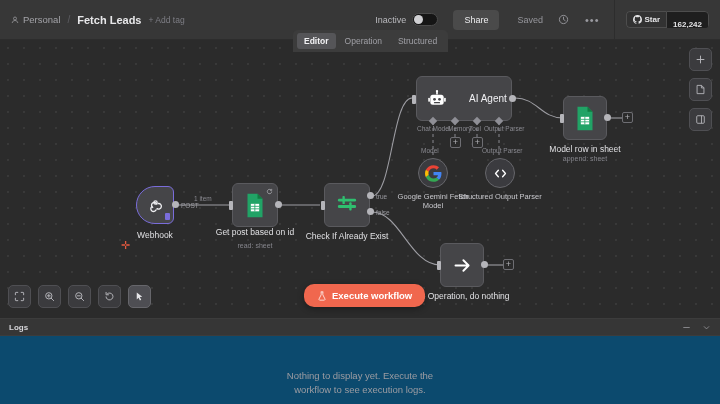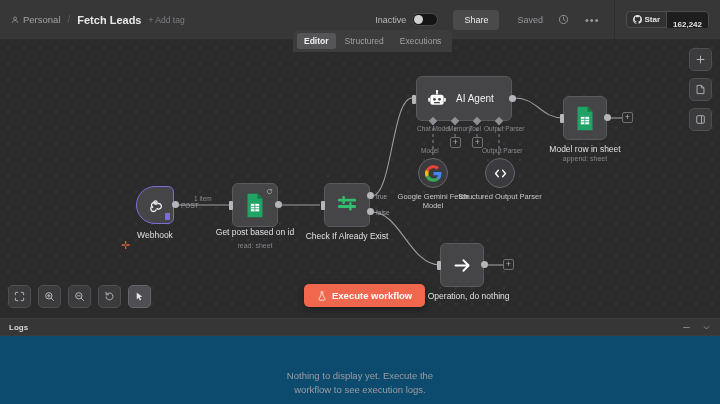--- a/index.html
+++ b/index.html
@@ -148,21 +148,21 @@
   .diamond {
     position: absolute; width: 6px; height: 6px; background: #8f8f96;
     transform: rotate(45deg);
   }
 
   
   .exec-btn {
     position: absolute; left: 304px; top: 244px;
     background: #f0674e; color: #fff;
     display: flex; align-items: center; gap: 5px;
-    padding: 6px 13px; border-radius: 5px; font-size: 9.5px; font-weight: 600;
+    padding: 6px 13px; border-radius: 10px; font-size: 9.5px; font-weight: 600;
     box-shadow: 0 2px 6px rgba(0,0,0,.35);
   }
 
   
   .left-tools { position: absolute; left: 8px; top: 245px; display: flex; gap: 7px; }
   .tool-btn {
     width: 23px; height: 23px; background: #3b3b3e; border: 1px solid #4f4f53;
     border-radius: 5px; display: flex; align-items: center; justify-content: center;
     color: #b6b6bb;
   }
@@ -237,22 +237,22 @@
           </svg>
           <span>Star</span>
         </div>
         <div class="star-count">162,242</div>
       </div>
     </div>
   </div>
 
   <div class="tabs">
     <div class="tab active">Editor</div>
+    <div class="tab">Operation</div>
     <div class="tab">Structured</div>
-    <div class="tab">Executions</div>
   </div>
 
   <div class="canvas">
 
     <svg class="edges">
 
       <path d="M176 165 L232 165" stroke="#9d9da3" stroke-width="1.1" fill="none"></path>
 
       <path d="M278 165 L320 165" stroke="#9d9da3" stroke-width="1.1" fill="none"></path>
 
@@ -321,21 +321,21 @@
       </div>
       <div class="port-in" style="left:-3px; top:18px;"></div>
       <div class="port" style="left:43px; top:9px;"></div>
       <div class="port-lbl" style="left:52px; top:10px;">true</div>
       <div class="port" style="left:43px; top:25px;"></div>
       <div class="port-lbl" style="left:52px; top:26px;">false</div>
       <div class="node-label" style="top:48px;">Check If Already Exist</div>
     </div>
 
     <div class="node" style="left:416px; top:36px;">
-      <div class="node-box" style="width:96px; height:45px; justify-content:flex-start; padding-left:10px; gap:9px;">
+      <div class="node-box" style="width:96px; height:45px; justify-content:flex-start; padding-left:10px; gap:22px;">
         <svg width="20" height="20" viewBox="0 0 24 24">
           <rect x="4" y="7" width="16" height="12" rx="3" fill="#fff"></rect>
           <rect x="11" y="2.5" width="2" height="4" fill="#fff"></rect>
           <circle cx="12" cy="2.5" r="1.4" fill="#fff"></circle>
           <rect x="1.5" y="10.5" width="2" height="5" rx="1" fill="#fff"></rect>
           <rect x="20.5" y="10.5" width="2" height="5" rx="1" fill="#fff"></rect>
           <circle cx="9" cy="12.4" r="1.7" fill="#454548"></circle>
           <circle cx="15" cy="12.4" r="1.7" fill="#454548"></circle>
           <rect x="8.3" y="15.6" width="7.4" height="1.5" rx="0.7" fill="#454548"></rect>
         </svg>

